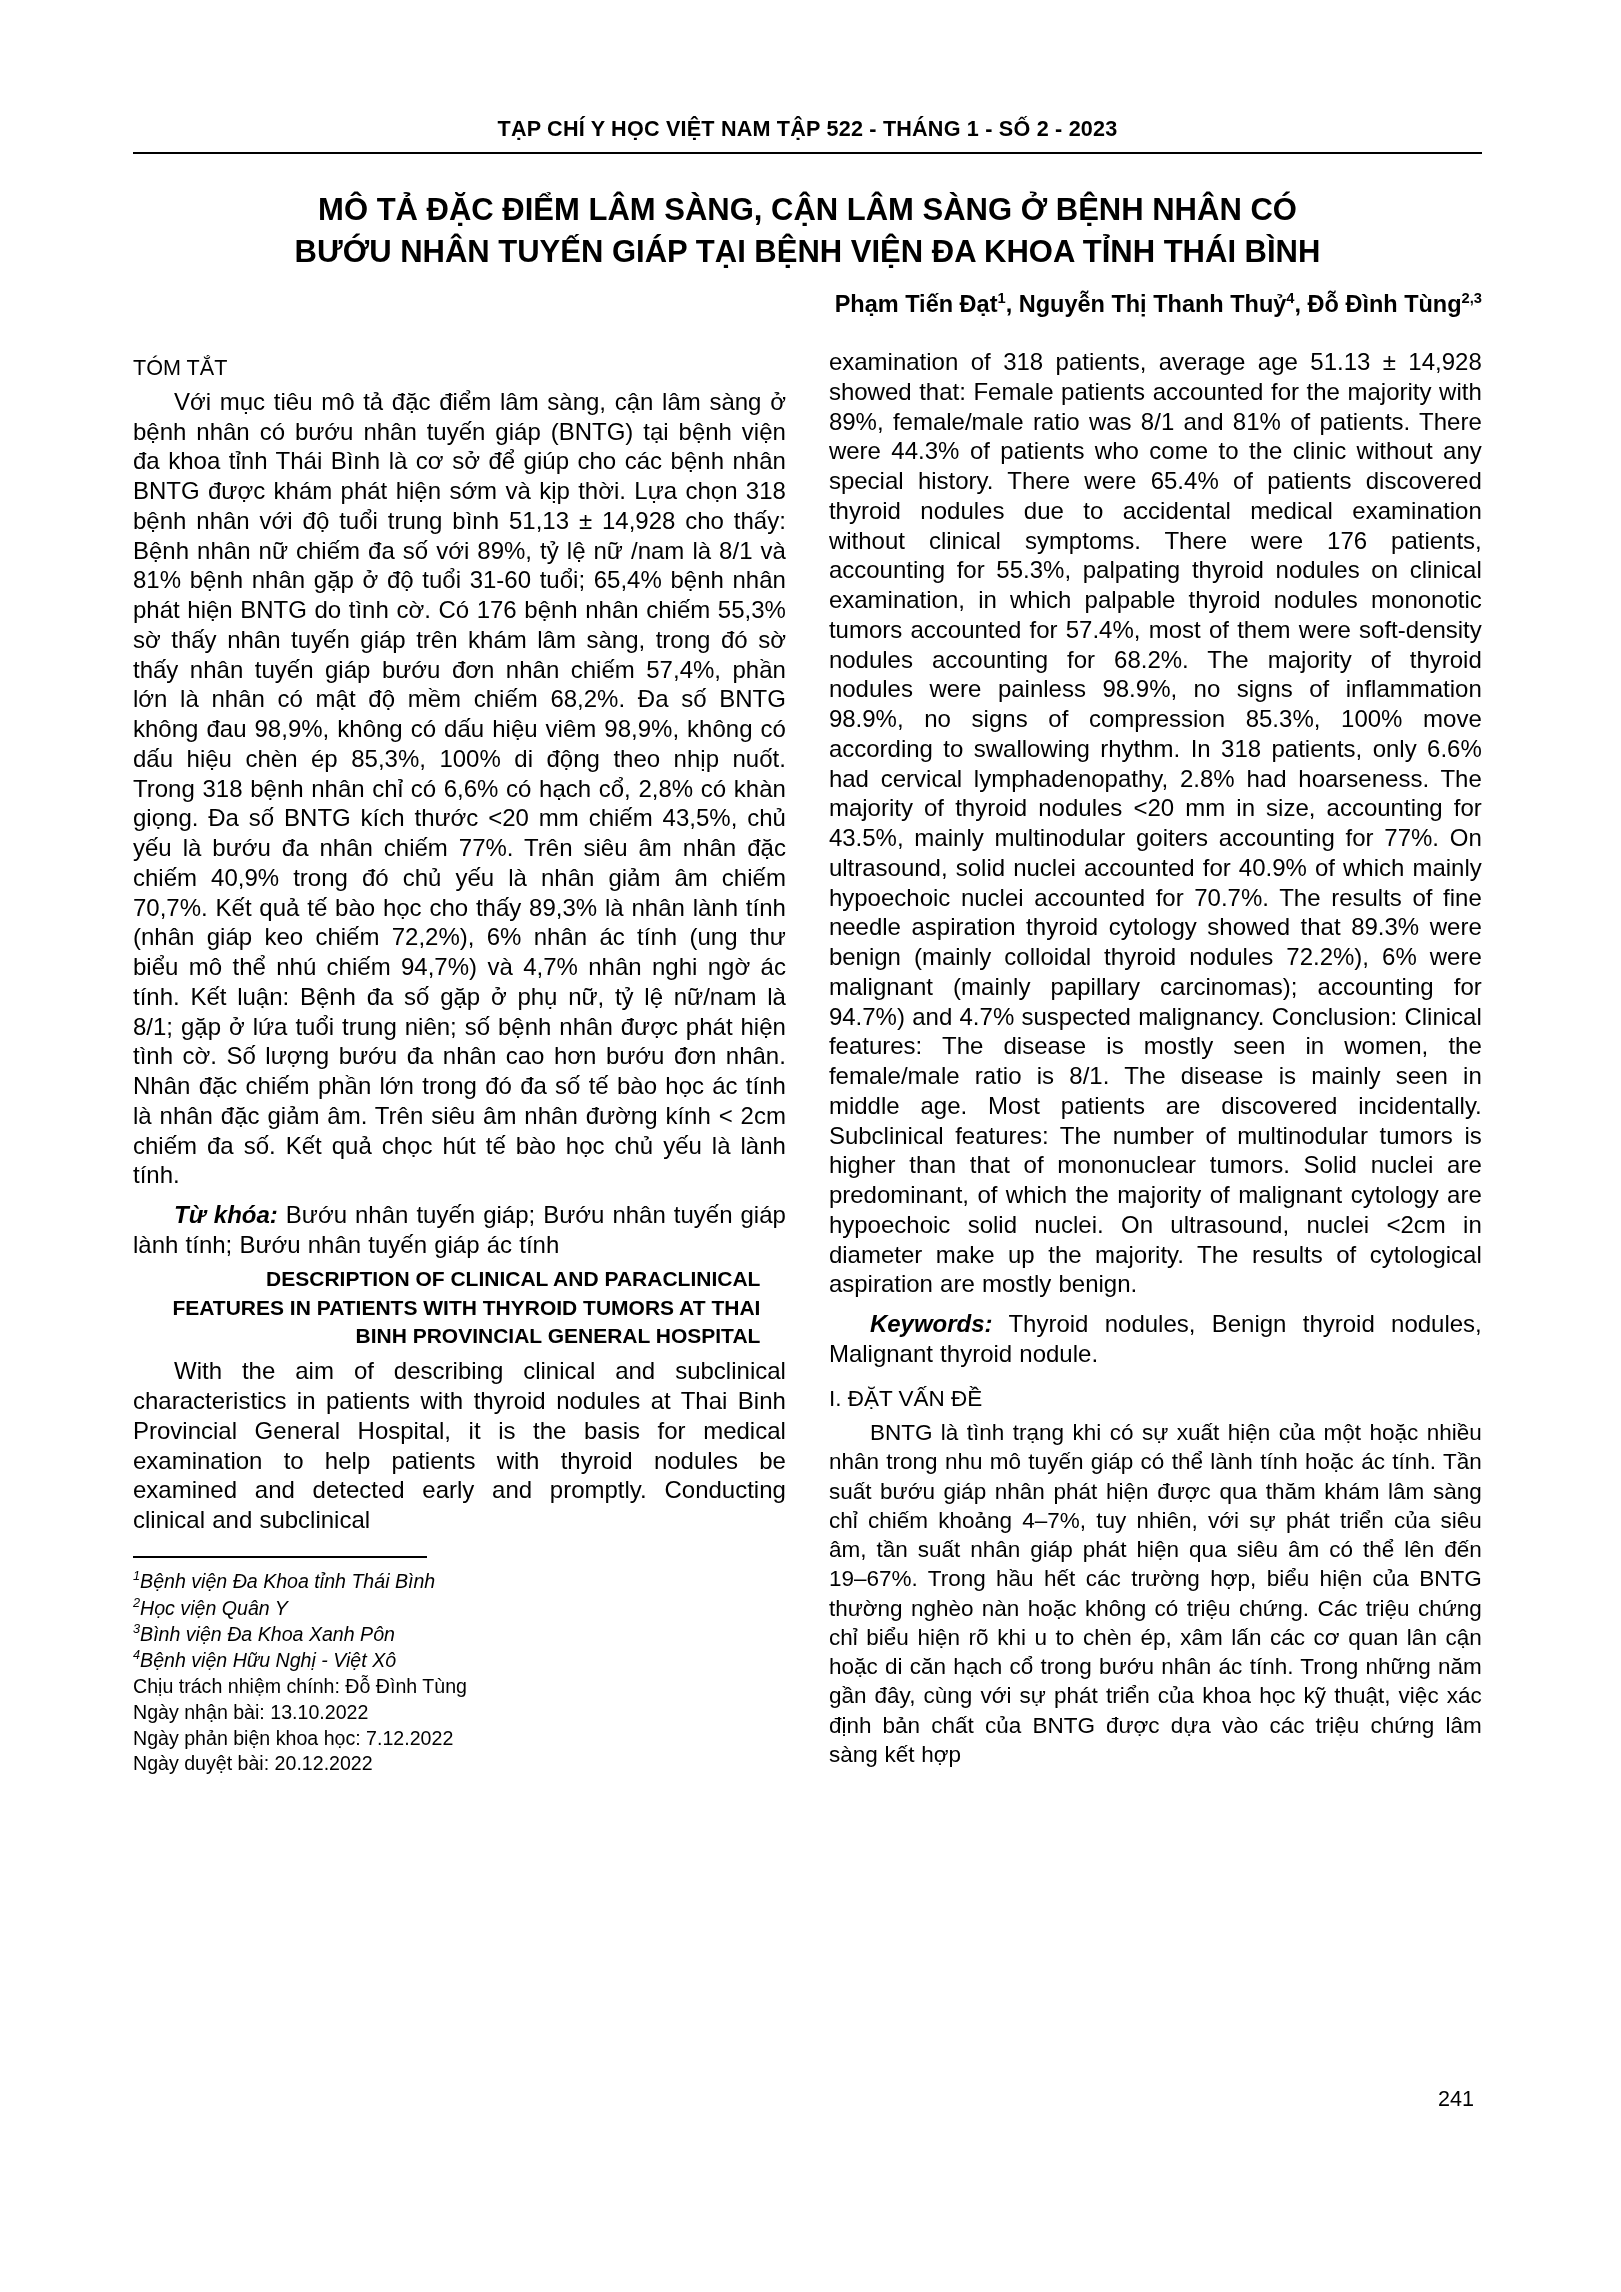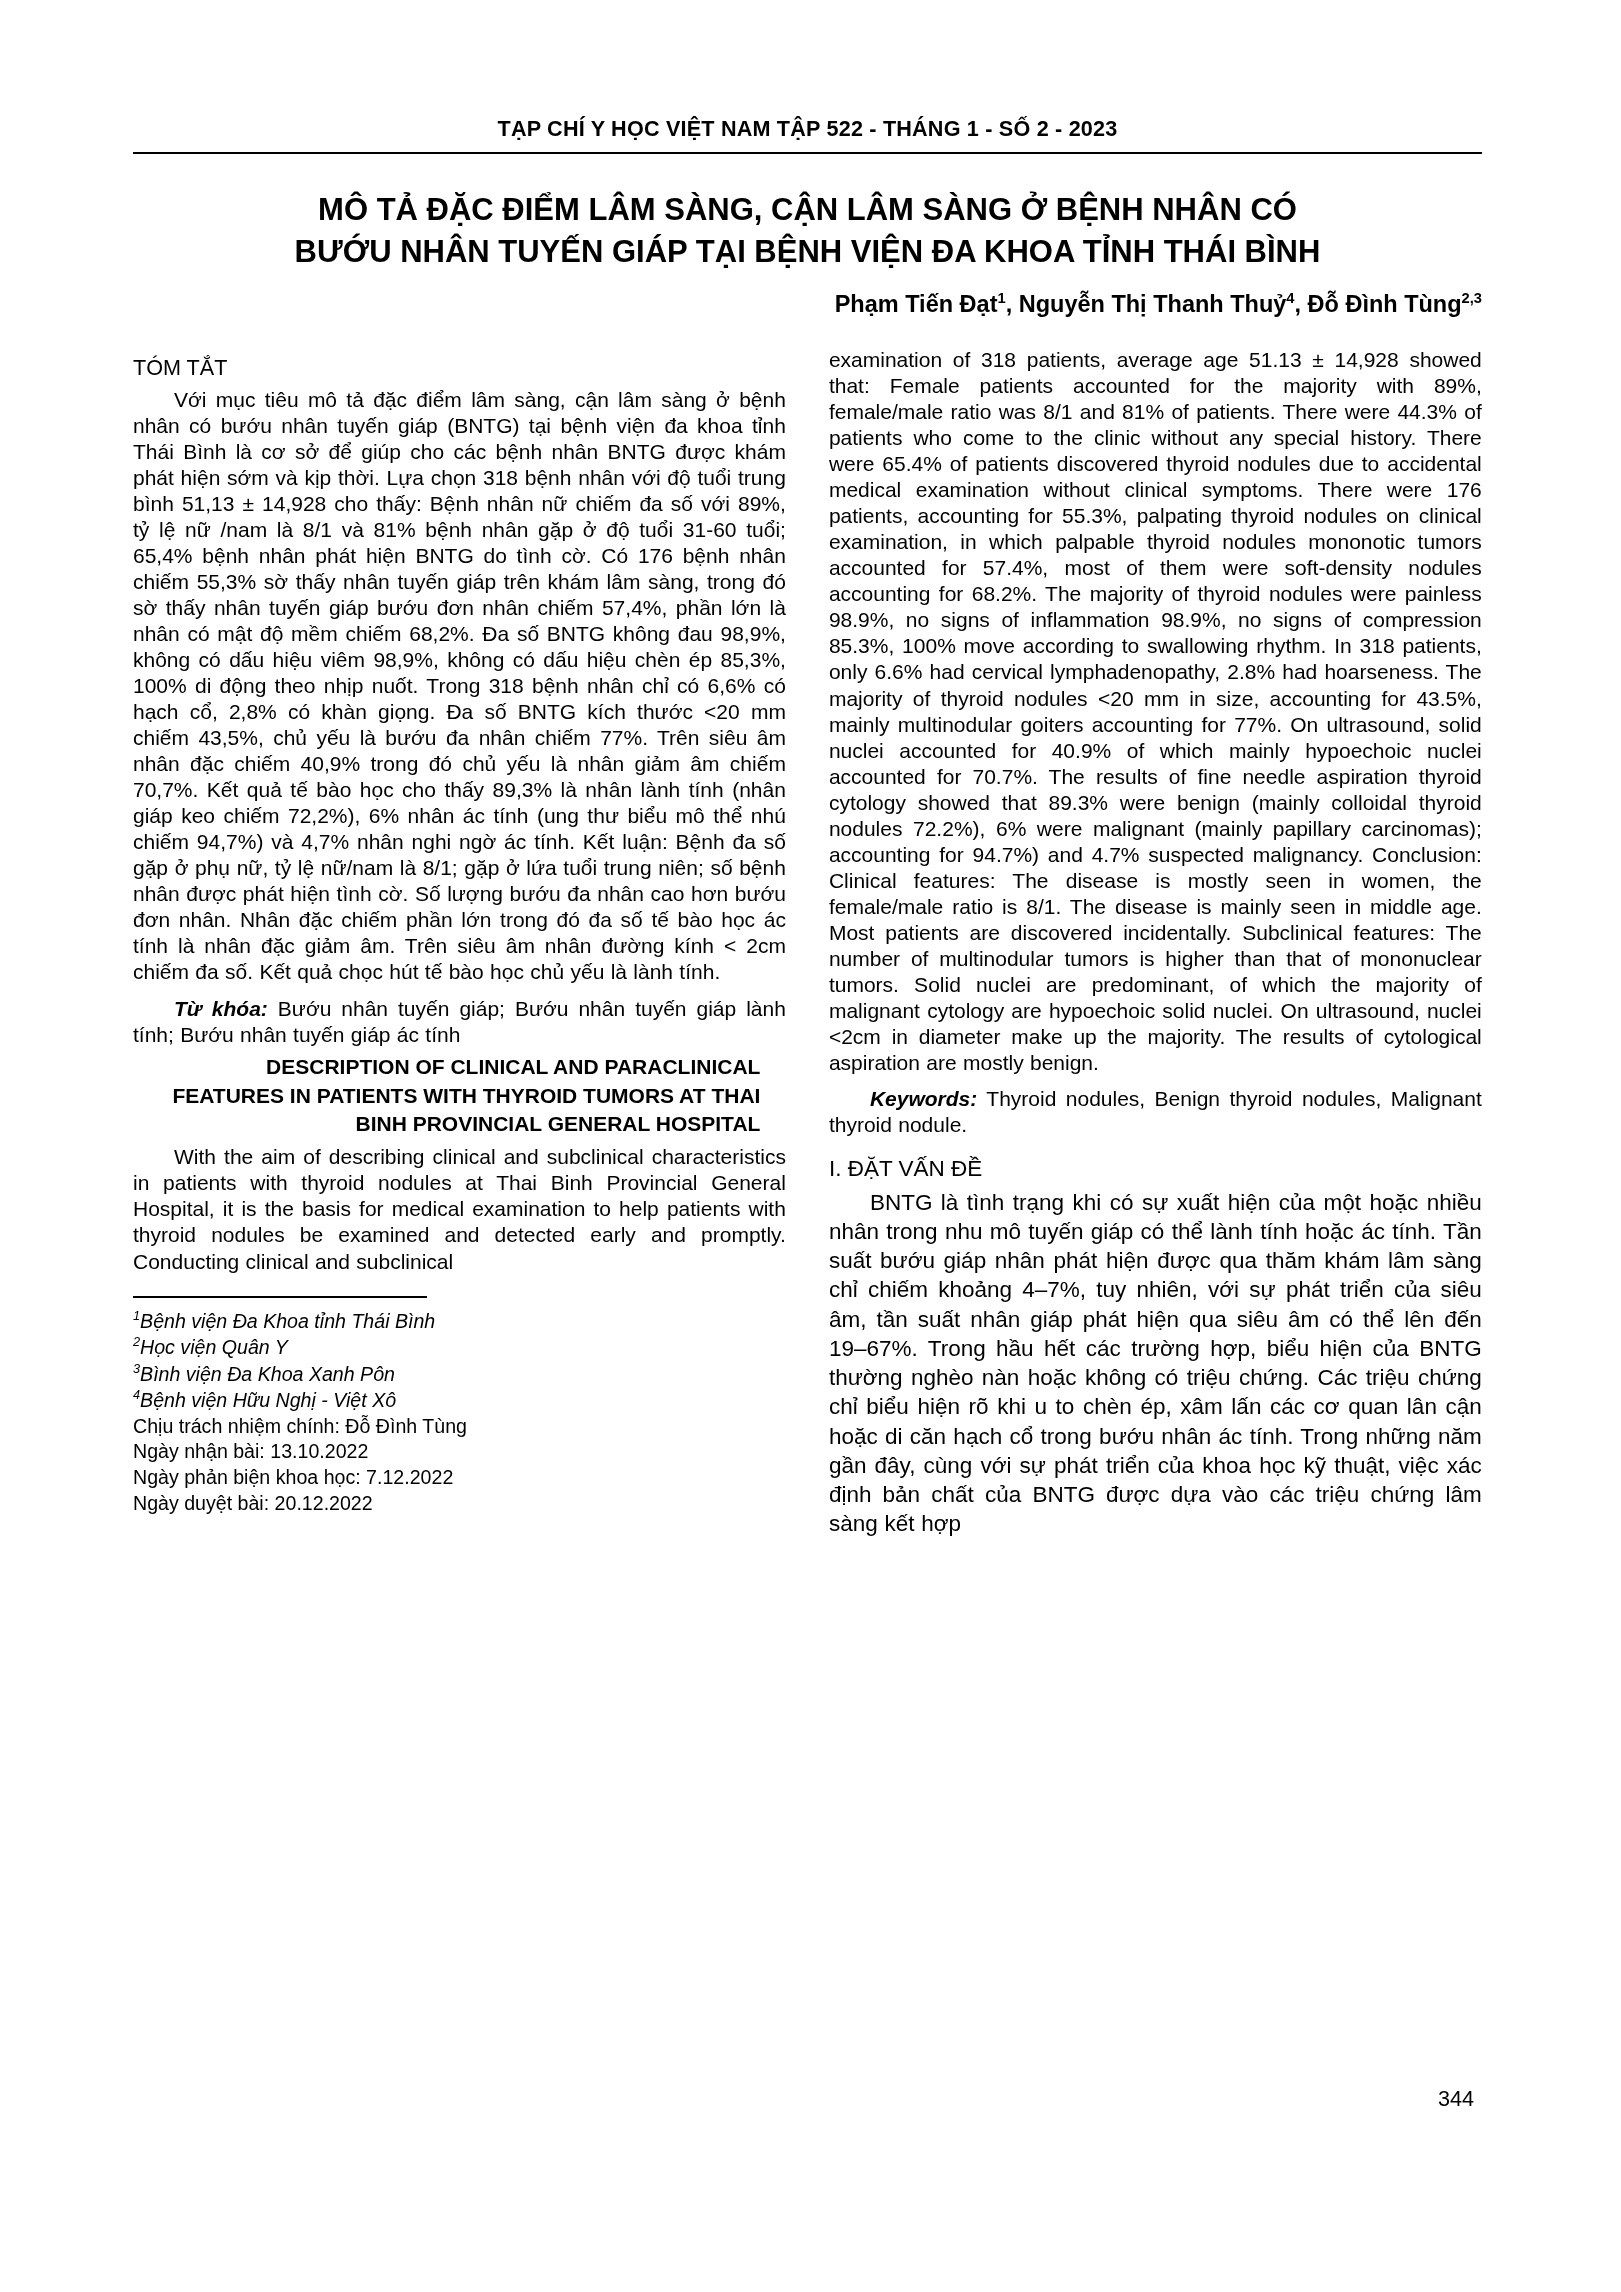--- a/index.html
+++ b/index.html
@@ -26,21 +26,21 @@
   }
   .authors sup { font-size:14.7px; }
 
   .columns { display:flex; gap:43px; margin-top:29px; }
   .col { width:calc(50% - 21.6px); }
 
   .sec-head { font-size:21.6px; font-weight:normal; margin:7.8px 0 5.9px 0; }
   .sec-head.main { font-size:22.5px; margin-top:17.6px; }
 
   p.body {
-    font-size:21px; line-height:1.24; text-align:justify;
+    font-size:24px; line-height:1.24; text-align:justify;
     word-spacing:0.5px;
   }
   p.body.large { font-size:22.5px; line-height:1.3; }
   .indent { text-indent:41px; }
   .kw { margin-top:10px; }
   .kw .kw-label { font-weight:bold; font-style:italic; }
 
   .summary-title {
     font-weight:bold; font-size:21px; text-align:right;
     line-height:1.35; margin:5.9px 25.5px 5.9px 25.5px;
@@ -118,16 +118,16 @@
       </p>
 
       <h2 class="sec-head main">I. ĐẶT VẤN ĐỀ</h2>
 
       <p class="body large indent">BNTG là tình trạng khi có sự xuất hiện của một hoặc nhiều nhân trong nhu mô tuyến giáp có thể lành tính hoặc ác tính. Tần suất bướu giáp nhân phát hiện được qua thăm khám lâm sàng chỉ chiếm khoảng 4–7%, tuy nhiên, với sự phát triển của siêu âm, tần suất nhân giáp phát hiện qua siêu âm có thể lên đến 19–67%. Trong hầu hết các trường hợp, biểu hiện của BNTG thường nghèo nàn hoặc không có triệu chứng. Các triệu chứng chỉ biểu hiện rõ khi u to chèn ép, xâm lấn các cơ quan lân cận hoặc di căn hạch cổ trong bướu nhân ác tính. Trong những năm gần đây, cùng với sự phát triển của khoa học kỹ thuật, việc xác định bản chất của BNTG được dựa vào các triệu chứng lâm sàng kết hợp</p>
 
     </div>
 
   </div>
 
-  <div class="page-number">344</div>
+  <div class="page-number">241</div>
 
 </div>
 
 
 </body></html>

